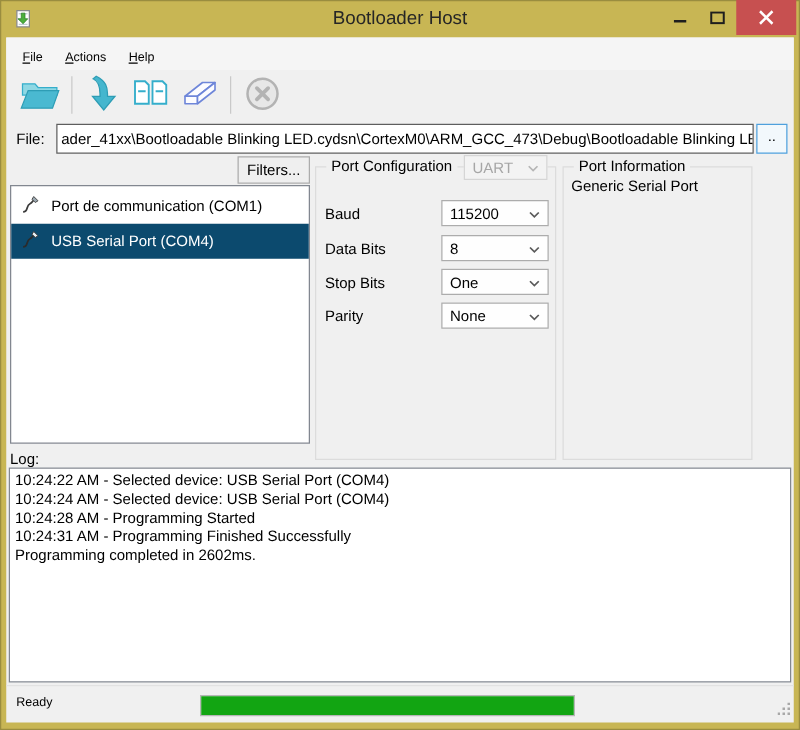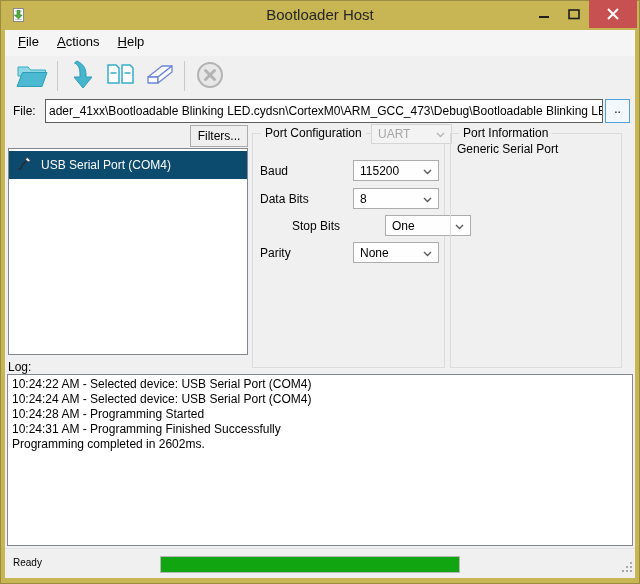--- a/index.html
+++ b/index.html
@@ -17,21 +17,21 @@
   .title{ position:absolute; left:0; right:0; top:0; height:30px; line-height:30px;
           text-align:center; font-size:15px; color:#262626; }
   .win-controls{ position:absolute; right:3px; top:0; height:28px; display:flex; }
   .win-btn{ width:30px; height:28px; display:flex; align-items:center; justify-content:center; cursor:default; }
   .win-btn.close{ width:48px; background:#C75050; }
 
   
   .client{ position:absolute; left:5px; right:5px; top:30px; bottom:6px; background:#F0F0F0; font-size:12px; color:#000; }
 
   .menubar{ position:absolute; left:0; top:0; right:0; height:26px; background:#F5F5F5;
-            display:flex; align-items:flex-start; font-size:13px; padding-left:4px; }
+            display:flex; align-items:flex-end; font-size:10px; padding-left:4px; }
   .menu-item{ padding:4px 9px; }
   .menu-item .accel{ text-decoration:underline; }
 
   .toolbar{ position:absolute; left:0; top:26px; right:0; height:40px; display:flex; align-items:center; padding-left:8px; }
   .tool-btn{ width:38px; height:36px; display:flex; align-items:center; justify-content:center; }
   .tool-sep{ width:1px; height:30px; background:#C9C9C9; margin:0 6px; }
 
   
   .file-label{ position:absolute; left:8px; top:74px; }
   .file-input{ position:absolute; left:40px; top:69px; width:558px; height:24px;
@@ -49,24 +49,24 @@
                 display:flex; align-items:center; justify-content:center; }
   .ports-list{ position:absolute; left:3px; top:118px; width:240px; height:207px;
                background:#fff; border:1px solid #828790; padding-top:2px; }
   .port-row{ height:28px; display:flex; align-items:center; gap:9px; padding-left:7px; }
   .port-row.selected{ background:#0c4a6e; color:#fff; }
 
   
   .groupbox{ position:absolute; border:1px solid #DCDCDC; }
   .groupbox .gb-title{ position:absolute; top:-8px; left:8px; background:#F0F0F0; padding:0 4px; }
   .gb-config{ left:247px; top:103px; width:193px; height:235px; }
-  .gb-info{ left:445px; top:103px; width:172px; height:235px;text-decoration:underline; }
+  .gb-info{ left:445px; top:103px; width:152px; height:235px;text-decoration:underline; }
   .gb-info .gb-content{ position:absolute; left:6px; top:8px; }
 
-  .uart-combo{ position:absolute; left:118px; top:-10px; width:81px; height:20px;
+  .uart-combo{ position:absolute; left:118px; top:-10px; width:67px; height:20px;
                background:#F3F3F3; border:1px solid #D5D5D5; color:#A6A6A6;
                display:flex; align-items:center; justify-content:space-between; padding:0 6px; }
 
   .pc-row{ position:absolute; left:7px; width:179px; height:21px; display:flex; align-items:center;gap:39px; }
   .pc-row .pc-label{ width:54px; }
   .combo{ flex:1; height:21px; background:#FEFEFE; border:1px solid #ACACAC;
           display:flex; align-items:center; justify-content:space-between; padding:0 6px; }
 
   
   .log-label{ position:absolute; left:3px; top:330px; }
@@ -178,20 +178,29 @@
 
     <span class="file-label">File:</span>
     <div class="file-input">
       <span>ader_41xx\Bootloadable Blinking LED.cydsn\CortexM0\ARM_GCC_473\Debug\Bootloadable Blinking LED.cyacd</span>
     </div>
     <div class="browse-btn">..</div>
 
     <span class="ports-label">Ports:</span>
     <div class="filters-btn">Filters...</div>
     <div class="ports-list">
+      <div class="port-row">
+        <span>
+          <svg width="16" height="16" viewBox="0 0 16 16">
+            <path d="M2.5 13.5 C7 13.5 4.5 8.5 8 7 C10.2 6 10 4.5 12 3.2" fill="none" stroke="#3A3A3A" stroke-width="1.4"></path>
+            <path d="M11 1.2 l3.4 3.4 -2.2 1.4 -2.6 -2.6 z" fill="#9AA7B0" stroke="#4A4A4A" stroke-width="0.8"></path>
+          </svg>
+        </span>
+        <span>Port de communication (COM1)</span>
+      </div>
       <div class="port-row selected">
         <span>
           <svg width="16" height="16" viewBox="0 0 16 16">
             <path d="M2.5 13.5 C7 13.5 4.5 8.5 8 7 C10.2 6 10 4.5 12 3.2" fill="none" stroke="#2B2B2B" stroke-width="1.4"></path>
             <path d="M11 1.2 l3.4 3.4 -2.2 1.4 -2.6 -2.6 z" fill="#E8EEF2" stroke="#3C3C3C" stroke-width="0.8"></path>
           </svg>
         </span>
         <span>USB Serial Port (COM4)</span>
       </div>
     </div>
@@ -218,21 +227,21 @@
       </div>
       <div class="pc-row" style="top:54px;">
         <span class="pc-label">Data Bits</span>
         <div class="combo">
           <span>8</span>
           <span><svg width="9" height="6" viewBox="0 0 9 6">
                 <path d="M1 1 L4.5 4.5 8 1" fill="none" stroke="#5A5A5A" stroke-width="1.4"></path>
               </svg></span>
         </div>
       </div>
-      <div class="pc-row" style="top:81px;margin-left:32px;">
+      <div class="pc-row" style="top:81px;">
         <span class="pc-label">Stop Bits</span>
         <div class="combo">
           <span>One</span>
           <span><svg width="9" height="6" viewBox="0 0 9 6">
                 <path d="M1 1 L4.5 4.5 8 1" fill="none" stroke="#5A5A5A" stroke-width="1.4"></path>
               </svg></span>
         </div>
       </div>
       <div class="pc-row" style="top:108px;">
         <span class="pc-label">Parity</span>

